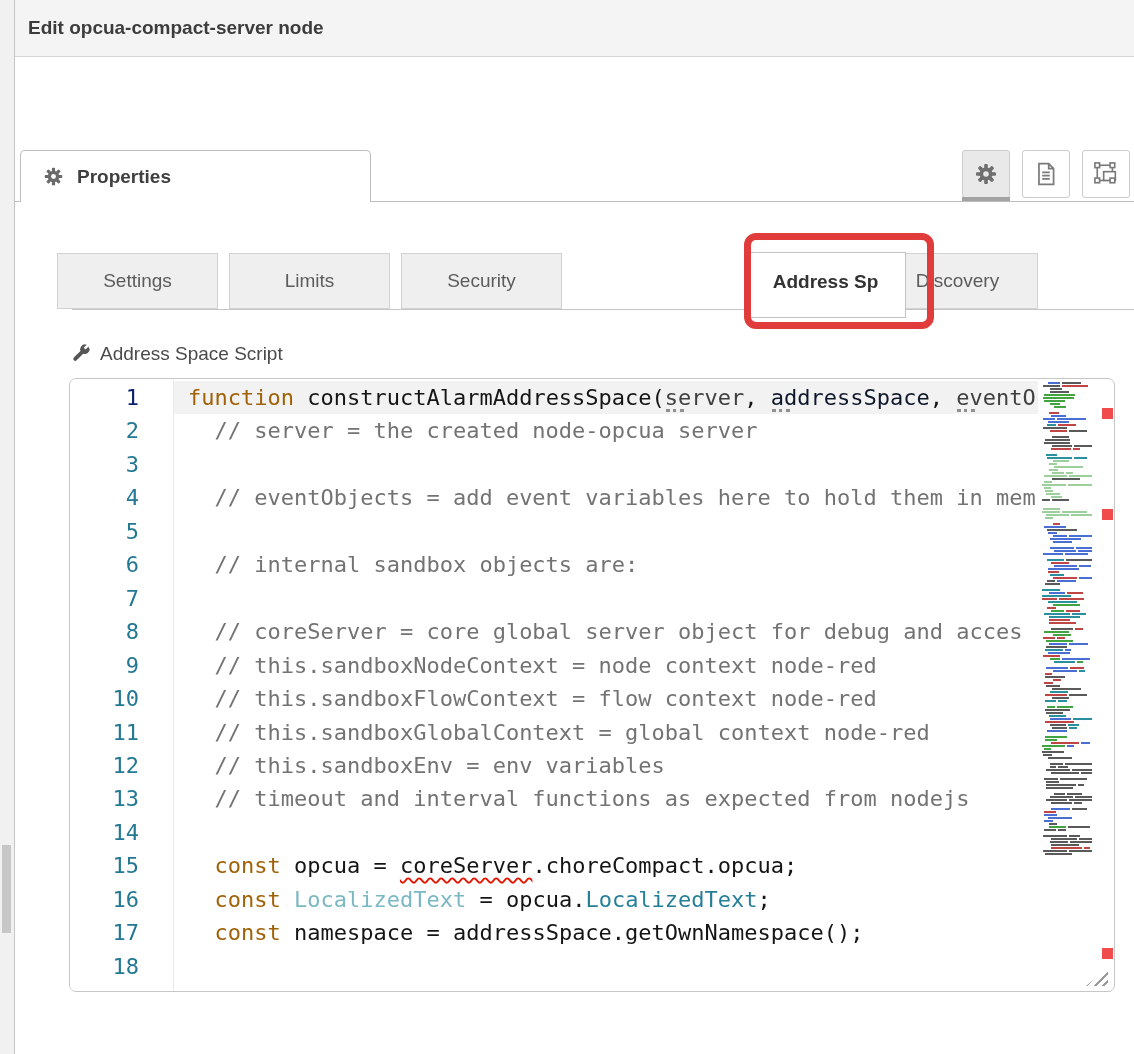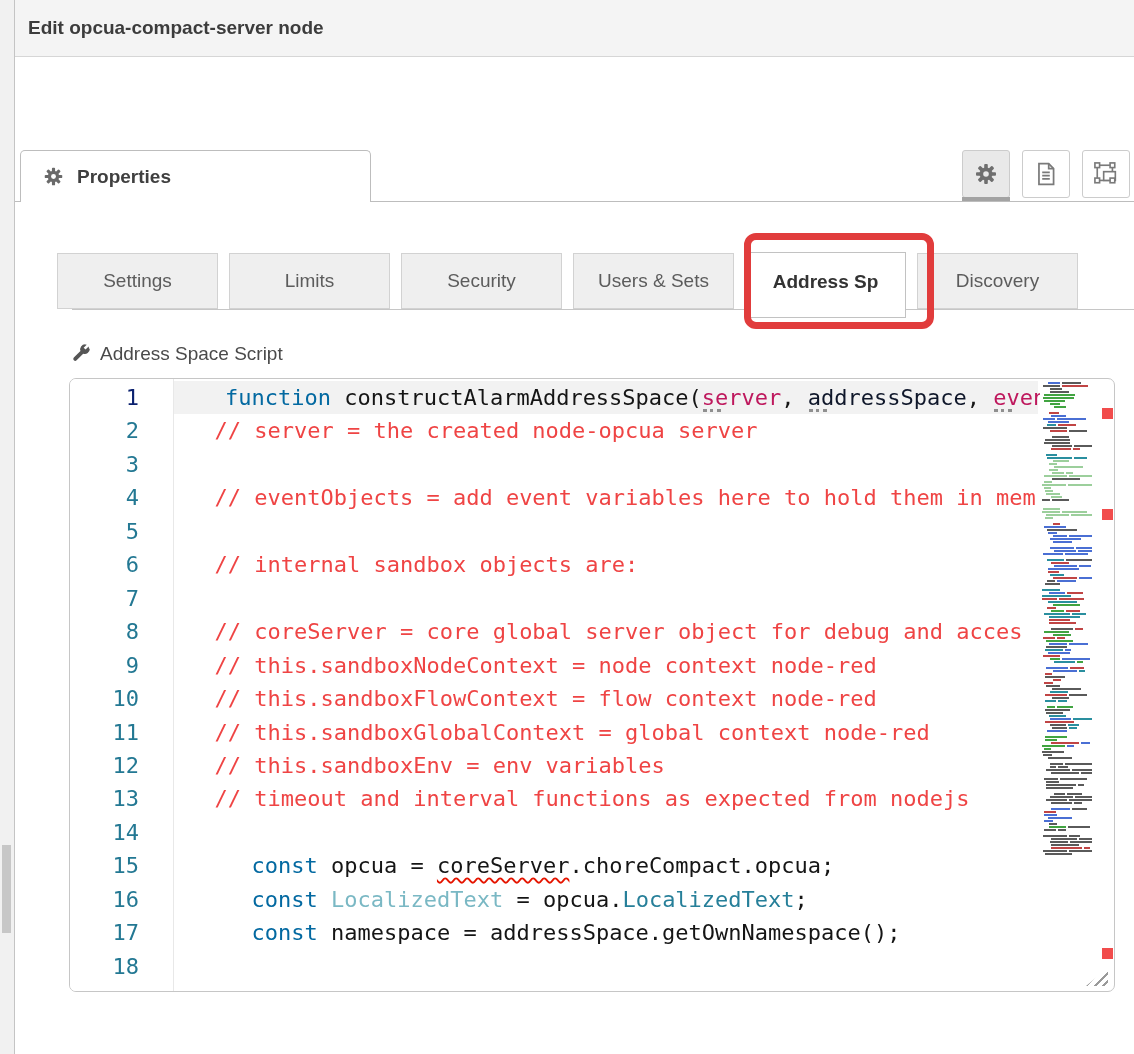--- a/index.html
+++ b/index.html
@@ -55,25 +55,25 @@
           background:#fff;overflow:hidden;box-sizing:border-box;}
   #gutter{position:absolute;left:0;top:0;width:103px;height:100%;background:#fff;}
   #gutter-border{position:absolute;left:103px;top:0;bottom:0;width:1px;background:#e8e8e8;}
   .gut-num{position:absolute;right:34px;height:33px;line-height:33px;font-family:"DejaVu Sans Mono",monospace;
            font-size:22px;color:#237893;}
   .gut-num.active{color:#0b216f;}
   #current-line{position:absolute;left:104px;top:2px;width:864px;height:33px;background:#f2f2f2;}
   #codelines{position:absolute;left:104px;top:0;width:866px;height:100%;overflow:hidden;}
   .code-line{position:absolute;left:0;padding-left:14px;height:34px;line-height:33px;
              font-family:"DejaVu Sans Mono",monospace;font-size:22px;white-space:pre;color:#151515;}
-  .tok-k{color:#0369a1;margin-left:37px;}
-  .tok-c{color:#ef4444;margin-top:40px;}
+  .tok-k{color:#a16207;}
+  .tok-c{color:#737373;margin-top:40px;}
   .tok-t{color:#267f99;}
   .tok-tf{color:#7ab8c4;}
-  .tok-pf{color:#be185d;}
+  .tok-pf{color:#404040;}
   .tok-pu{color:#0f172a;}
   .hint{position:relative;display:inline-block;}
   .hint::after{content:"";position:absolute;left:1px;bottom:2px;width:18px;border-bottom:3px dotted #8f8f8f;}
   .tok-err{text-decoration:underline;text-decoration-style:wavy;text-decoration-color:#e51400;
            text-decoration-thickness:1.5px;text-underline-offset:4px;}
 
   #minimap{position:absolute;left:972px;top:3px;width:50px;cursor:pointer;}
   .mm-row{height:2px;margin-bottom:1px;display:flex;gap:2px;}
   .mm-row span{display:inline-block;height:2px;}
   #ruler{position:absolute;left:1030px;top:0;width:16px;height:100%;}
@@ -149,23 +149,22 @@
         </svg>
       </span>
     </div>
   </div>
 
   <div id="tabs-baseline"></div>
   <div id="tabs">
       <div class="tab" style="left: 42px;">Settings</div>
       <div class="tab" style="left: 214px;">Limits</div>
       <div class="tab" style="left: 386px;">Security</div>
-      <div class="tab" style="left: 558px;">Users &amp; Sets</div>
       <div class="tab active" style="left: 730px;">Address Sp</div>
-      <div class="tab" style="left: 902px;">Discovery</div>
+      <div class="tab" style="left: 862px;">Discovery</div>
     </div>
   <div id="annotation"></div>
 
   <div id="section-label">
     <span>
       <svg viewBox="0 0 24 24" width="22" height="22" fill="#555">
         <path d="M21.6 6.6a5.4 5.4 0 0 1-7.2 5.1L7.2 18.9a2.1 2.1 0 0 1-3-3l7.2-7.2a5.4 5.4 0 0 1 5.1-7.2c.6 0 1.2.1 1.7.3l-3.3 3.3 2.1 2.1 3.3-3.3c.2.5.3 1.1.3 1.7z"></path>
       </svg>
     </span>
     <span>Address Space Script</span>

